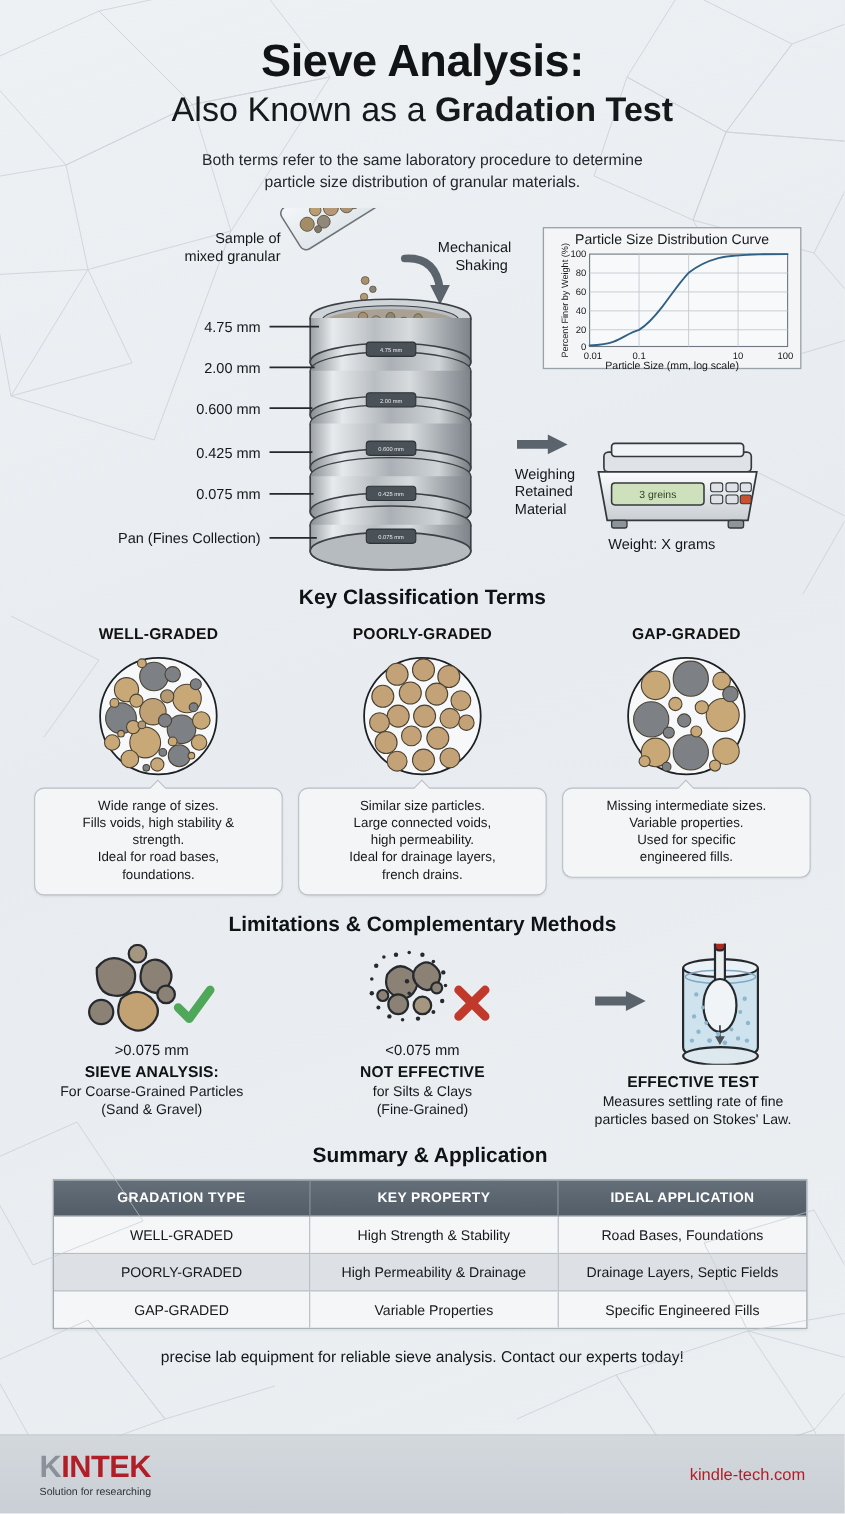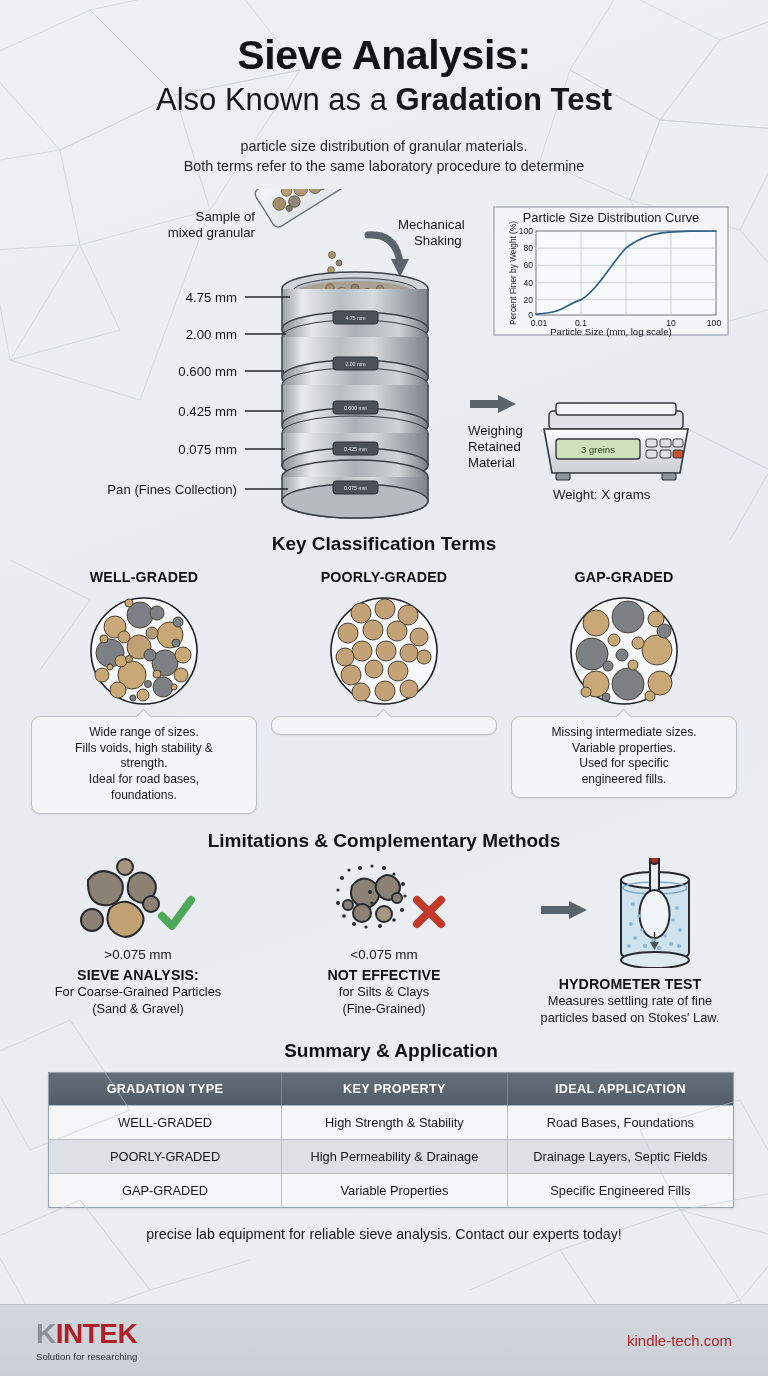--- a/index.html
+++ b/index.html
@@ -142,22 +142,22 @@
       <path d="M80,1200 L150,1290 L250,1260"></path>
       <path d="M690,430 L770,470 L730,540"></path>
       <path d="M10,560 L90,600 L40,670"></path>
     </g>
   </svg>
 
   <div class="header">
     <div class="title-1">Sieve Analysis:</div>
     <div class="title-2"><span>Also Known as a </span><b>Gradation Test</b></div>
     <div class="subtitle">
+      <div>Both terms refer to the same laboratory procedure to determine</div>
       <div>particle size distribution of granular materials.</div>
-      <div>Both terms refer to the same laboratory procedure to determine</div>
     </div>
   </div>
 
   <div class="process">
     <svg width="768" height="340" viewBox="0 0 768 340">
       <defs>
         <linearGradient id="gSieve" x1="0" y1="0" x2="1" y2="0">
           <stop offset="0" stop-color="#9aa0a5"></stop>
           <stop offset="0.14" stop-color="#e8ebed"></stop>
           <stop offset="0.4" stop-color="#b9bec2"></stop>
@@ -429,20 +429,25 @@
             <circle cx="46" cy="74" r="9"></circle>
             <circle cx="70" cy="76" r="10"></circle>
             <circle cx="23" cy="80" r="10"></circle>
             <circle cx="33" cy="97" r="9"></circle>
             <circle cx="57" cy="96" r="10"></circle>
             <circle cx="81" cy="94" r="9"></circle>
           </g>
         </svg>
         <div class="class-box">
           <div class="box-notch"></div>
+          <span style="white-space:pre-line">Similar size particles.
+Large connected voids,
+high permeability.
+Ideal for drainage layers,
+french drains.</span>
         </div>
       </div>
 
       <div class="class-col">
         <div class="class-name">GAP-GRADED</div>
         <svg class="class-circ" width="112" height="112" viewBox="0 0 112 112">
           <circle cx="56" cy="56" r="53" fill="#f7f8f9" stroke="#1d2024" stroke-width="1.6"></circle>
           <g stroke="#4b4334" stroke-width="1">
             <circle cx="60" cy="22" r="16" fill="#7d8185"></circle>
             <circle cx="28" cy="28" r="13" fill="#c9a878"></circle>
@@ -574,21 +579,21 @@
                 <circle cx="136" cy="86" r="2"></circle>
               <circle cx="118" cy="82" r="2"></circle>
                 <circle cx="130" cy="78" r="1.8"></circle>
               <circle cx="107" cy="72" r="1.8"></circle>
                 <circle cx="144" cy="88" r="2"></circle>
               <circle cx="94" cy="88" r="2"></circle>
             </g>
           </svg>
         </div>
         <div class="lim-size"></div>
-        <div class="lim-title">HYDROMETER TEST</div>
+        <div class="lim-title">EFFECTIVE TEST</div>
         <div class="lim-desc">Measures settling rate of fine</div>
         <div class="lim-desc">particles based on Stokes' Law.</div>
       </div>
 
     </div>
   </div>
 
   <div class="summary">
     <div class="sec-h">Summary &amp; Application</div>
     <div class="tbl-wrap">

